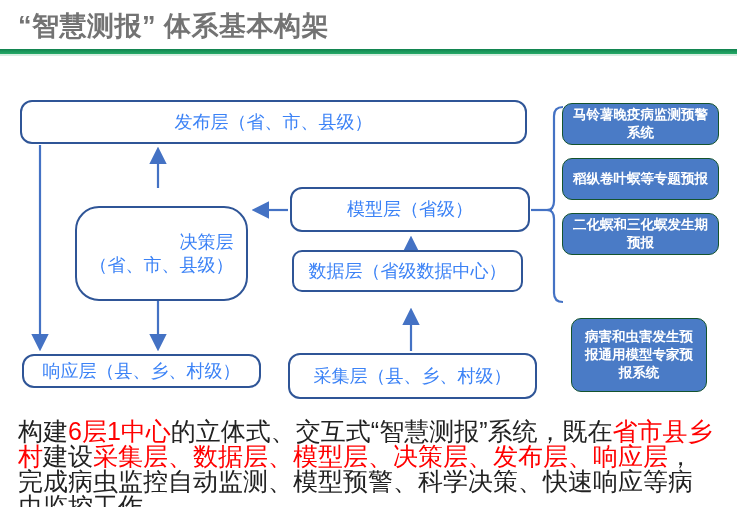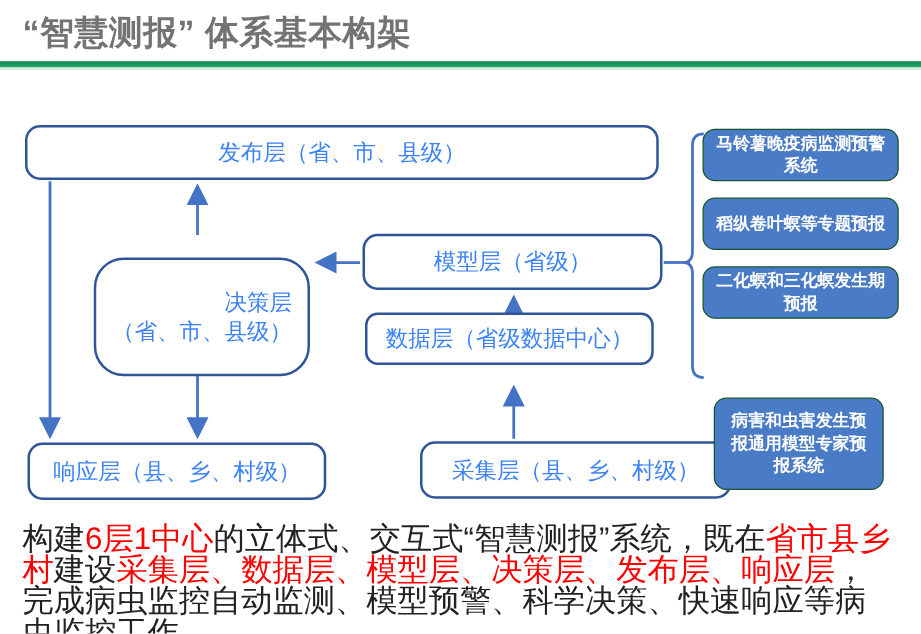--- a/index.html
+++ b/index.html
@@ -69,23 +69,23 @@
 
   <div class="node" style="left:20px; top:100px; width:507px; height:44px;">发布层（省、市、县级）</div>
 
   <div class="node decision" style="left:75px; top:190px; width:173px; height:95px;margin-top:16px;">决策层
 （省、市、县级）</div>
 
   <div class="node" style="left:290px; top:187px; width:240px; height:45px;">模型层（省级）</div>
 
   <div class="node" style="left:292px; top:250px; width:231px; height:42px; border-radius:10px;">数据层（省级数据中心）</div>
 
-  <div class="node" style="left:22px; top:354px; width:239px; height:46px;">响应层（县、乡、村级）</div>
+  <div class="node" style="left:22px; top:354px; width:239px; height:34px;">响应层（县、乡、村级）</div>
 
-  <div class="node" style="left:288px; top:353px; width:249px; height:46px;margin-left:48px;">采集层（县、乡、村级）</div>
+  <div class="node" style="left:288px; top:353px; width:249px; height:46px;">采集层（县、乡、村级）</div>
 
   <div class="sys" style="top:103px; height:42px;">马铃薯晚疫病监测预警系统</div>
   <div class="sys" style="top:158px; height:42px;">稻纵卷叶螟等专题预报</div>
   <div class="sys" style="top:213px; height:42px;">二化螟和三化螟发生期预报</div>
   <div class="sys" style="top:318px; height:74px; left:571px; width:136px;">病害和虫害发生预报通用模型专家预报系统</div>
 
   <div class="footer"><span class="seg-black">构建</span><span class="seg-red">6层1中心</span><span class="seg-black">的立体式、交互式“智慧测报”系统，既在</span><span class="seg-red">省市县乡村</span><span class="seg-black">建设</span><span class="seg-red">采集层、数据层、模型层、决策层、发布层、响应层</span><span class="seg-black">，完成病虫监控自动监测、模型预警、科学决策、快速响应等病虫监控工作。</span></div>
 
 </div>
 

